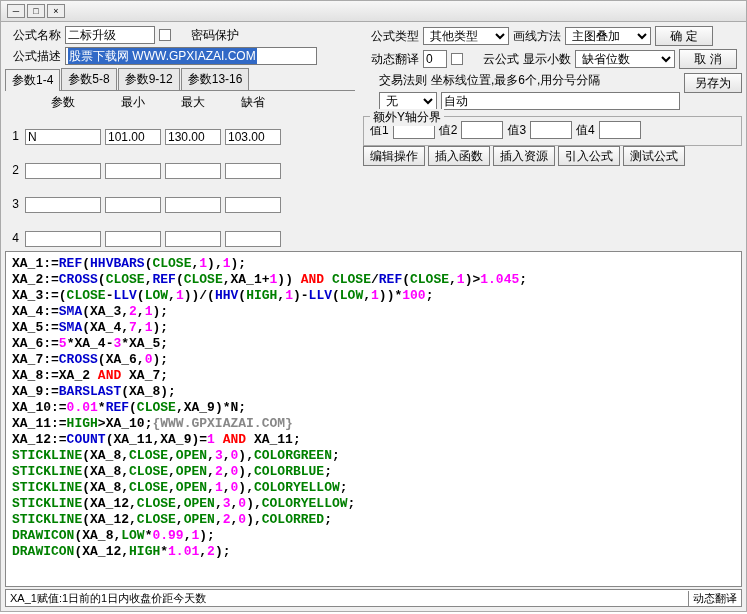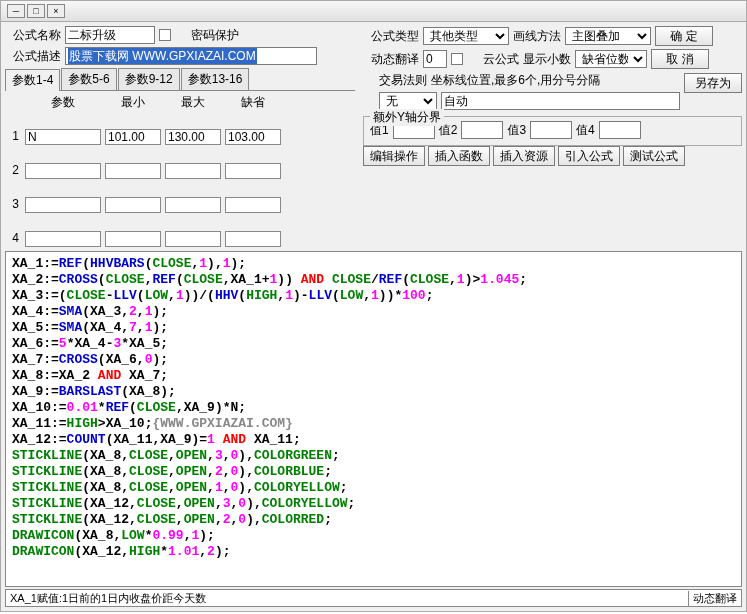--- a/index.html
+++ b/index.html
@@ -67,21 +67,21 @@
           </span>
       </div>
       <div class="row">
         <span class="lbl">公式描述</span>
         <div style="border:1px solid #7a7a7a;background:#fff;height:18px;width:252px;padding:0 2px;display:flex;align-items:center">
           <span class="desc-sel">股票下载网 WWW.GPXIAZAI.COM</span>
         </div>
       </div>
       <div class="tabs">
         <div class="tab active">参数1-4</div>
-        <div class="tab">参数5-6</div>
+        <div class="tab">参数5-8</div>
         <div class="tab">参数9-12</div>
         <div class="tab">参数13-16</div>
       </div>
       <div class="paramgrid">
         <span></span>
         <span class="hd">参数</span>
         <span class="hd">最小</span>
         <span class="hd">最大</span>
         <span class="hd">缺省</span>
         <span class="rn">1</span>
@@ -116,21 +116,21 @@
         <button class="btn btn-wide">确  定</button>
       </div>
       <div class="row">
         <span class="lbl">动态翻译</span>
         <input class="txt" style="width: 24px;" value="0">
         <span class="checkbox">
             <span class="box"></span>
             <span>云公式</span>
           </span>
         <span class="lbl">显示小数</span>
-        <select class="sel" style="width:72px"><option>缺省位数</option></select>
+        <select class="sel" style="width:100px"><option>缺省位数</option></select>
         <button class="btn btn-wide">取  消</button>
       </div>
       <div class="row" style="align-items:flex-start">
         <div style="flex:1">
           <div class="row">
             <span class="lbl">交易法则</span>
             <span class="lbl" style="flex:1">坐标线位置,最多6个,用分号分隔</span>
           </div>
           <div class="row">
             <select class="sel" style="width:58px"><option>无</option></select>

